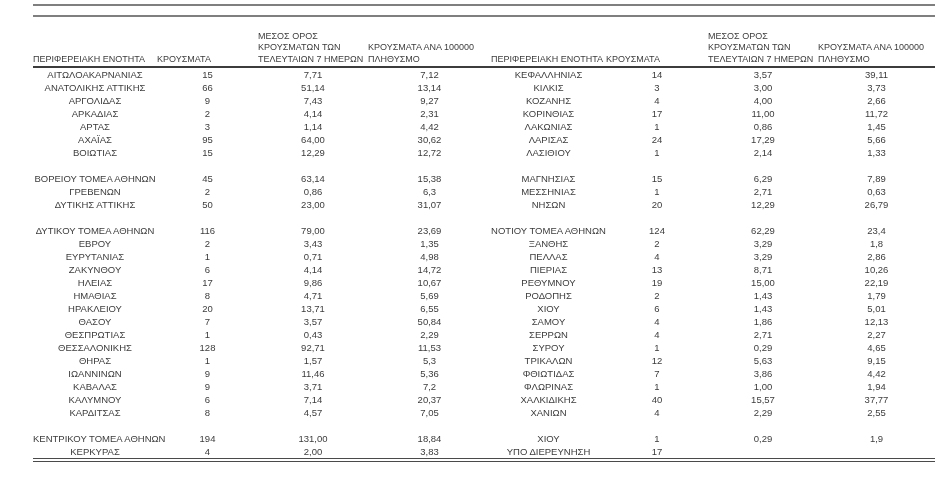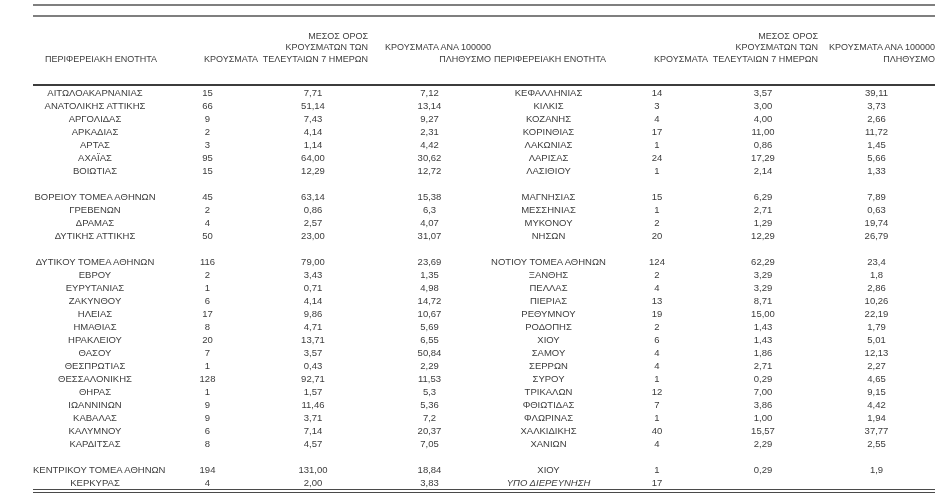--- a/index.html
+++ b/index.html
@@ -28,39 +28,39 @@
     width: 902px;
     border-collapse: collapse;
     table-layout: fixed;
     color: #3c3c3c;
   }
   table.stats th {
     font-weight: normal;
     font-size: 9px;
     line-height: 11.5px;
     vertical-align: bottom;
-    text-align: right;
+    text-align: left;
     white-space: pre-line;
-    padding: 0 0 19px 0;
+    padding: 0 0 1px 0;
     height: 41px;
     border-bottom: 2px solid #3c3c3c;
   }
   table.stats td {
     font-size: 9.5px;
     line-height: 13px;
     height: 13px;
     text-align: center;
     vertical-align: middle;
     padding: 0;
     white-space: nowrap;
   }
   table.stats tbody tr:last-child td {
     border-bottom: 4px double #4a4a4a;
   }
-  td.italic { font-style: italic; }
+  td.italic { }
   
   col.c1 { width: 124px; } col.c2 { width: 101px; }
   col.c3 { width: 110px; } col.c4 { width: 123px; }
   col.c5 { width: 115px; } col.c6 { width: 102px; }
   col.c7 { width: 110px; } col.c8 { width: 117px; }
 </style>
 </head>
 <body>
 
 <div class="page">
@@ -191,30 +191,20 @@
           <td>ΓΡΕΒΕΝΩΝ</td>
           <td>2</td>
           <td>0,86</td>
           <td>6,3</td>
           <td>ΜΕΣΣΗΝΙΑΣ</td>
           <td>1</td>
           <td>2,71</td>
           <td>0,63</td>
         </tr>
         <tr>
-          <td>ΔΡΑΜΑΣ</td>
-          <td>4</td>
-          <td>2,57</td>
-          <td>4,07</td>
-          <td>ΜΥΚΟΝΟΥ</td>
-          <td>2</td>
-          <td>1,29</td>
-          <td>19,74</td>
-        </tr>
-        <tr>
           <td>ΔΥΤΙΚΗΣ ΑΤΤΙΚΗΣ</td>
           <td>50</td>
           <td>23,00</td>
           <td>31,07</td>
           <td>ΝΗΣΩΝ</td>
           <td>20</td>
           <td>12,29</td>
           <td>26,79</td>
         </tr>
         <tr>
@@ -327,21 +317,21 @@
           <td>0,29</td>
           <td>4,65</td>
         </tr>
         <tr>
           <td>ΘΗΡΑΣ</td>
           <td>1</td>
           <td>1,57</td>
           <td>5,3</td>
           <td>ΤΡΙΚΑΛΩΝ</td>
           <td>12</td>
-          <td>7,00</td>
+          <td>5,63</td>
           <td>9,15</td>
         </tr>
         <tr>
           <td>ΙΩΑΝΝΙΝΩΝ</td>
           <td>9</td>
           <td>11,46</td>
           <td>5,36</td>
           <td>ΦΘΙΩΤΙΔΑΣ</td>
           <td>7</td>
           <td>3,86</td>

